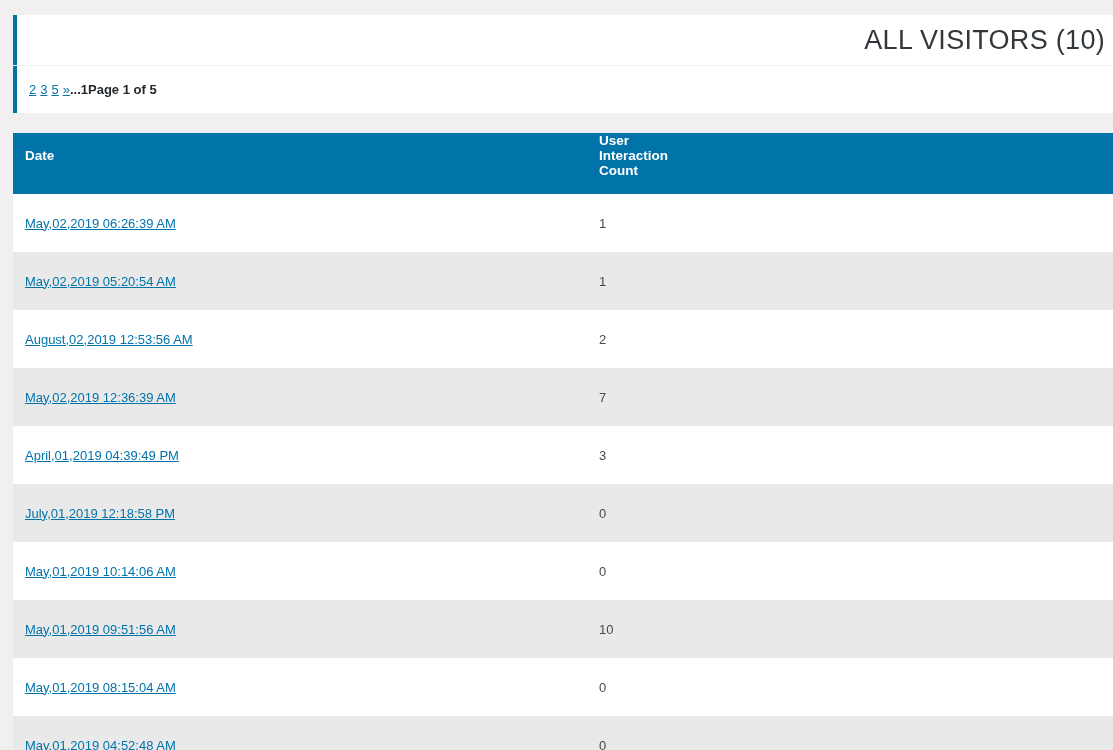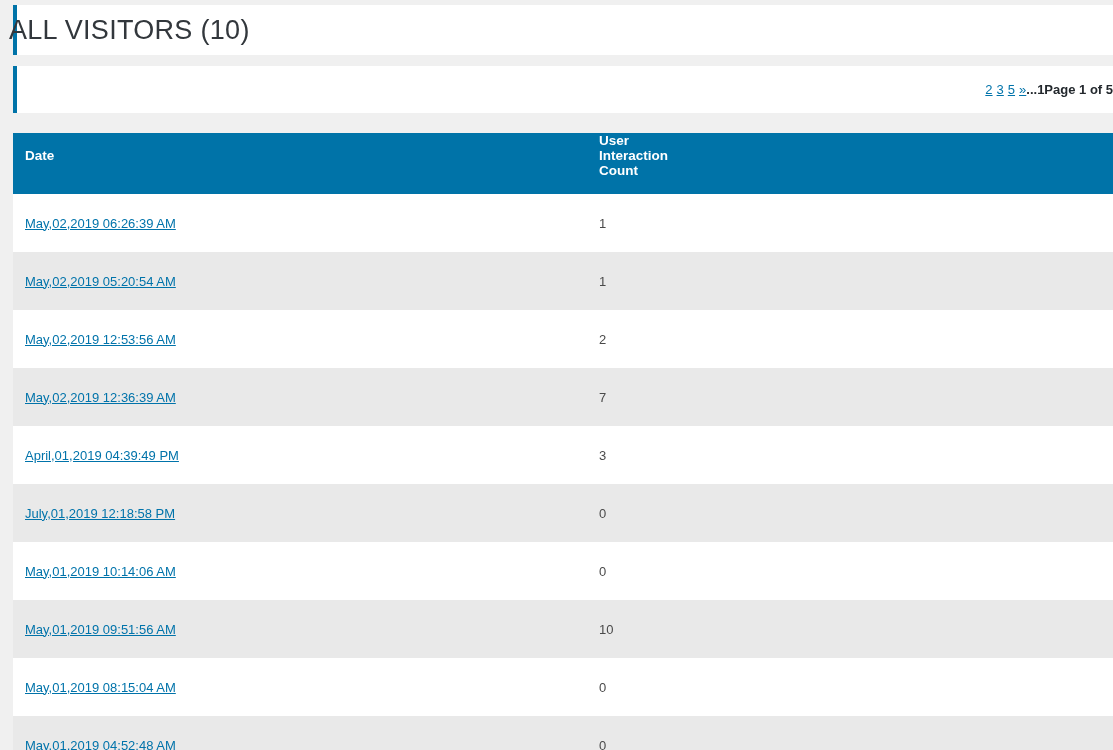--- a/index.html
+++ b/index.html
@@ -25,47 +25,46 @@
   
   .panel {
     background: #ffffff;
     border-left: 4px solid #0073a8;
     margin-left: 13px;
     width: 1100px;
   }
 
   .title-panel {
     position: absolute;
-    top: 5px;
+    top: 15px;
     left: 0;
     height: 50px;
     display: flex;
     align-items: center;
-    justify-content: flex-start;
+    justify-content: flex-end;
   }
 
   .page-title {
     font-size: 27px;
     font-weight: 400;
     color: #32373c;
     letter-spacing: 0.3px;
     line-height: 1;
     position: relative;
     left: -8px;
   }
 
   
   .pagination-panel {
     position: absolute;
     top: 66px;
     left: 0;
     height: 47px;
     display: flex;
     align-items: center;
-    justify-content: flex-end;
   }
 
   .pagination {
     font-size: 13px;
     color: #23282d;
     padding-left: 12px;
     white-space: nowrap;
     line-height: 1;
   }
 
@@ -174,21 +173,21 @@
             <td class="col-date"><a href="#" class="date-link">May,02,2019 06:26:39 AM</a></td>
             <td class="col-count cell-text">1</td>
             <td class="col-sid cell-text">mpqfadx6r9a</td>
           </tr>
           <tr>
             <td class="col-date"><a href="#" class="date-link">May,02,2019 05:20:54 AM</a></td>
             <td class="col-count cell-text">1</td>
             <td class="col-sid cell-text">d8z3fvv7jv8</td>
           </tr>
           <tr>
-            <td class="col-date"><a href="#" class="date-link">May,02,2019 12:53:56 AM</a></td>
+            <td class="col-date"><a href="#" class="date-link">August,02,2019 12:53:56 AM</a></td>
             <td class="col-count cell-text">2</td>
             <td class="col-sid cell-text">5l0omsve4hg</td>
           </tr>
           <tr>
             <td class="col-date"><a href="#" class="date-link">May,02,2019 12:36:39 AM</a></td>
             <td class="col-count cell-text">7</td>
             <td class="col-sid cell-text">00wrcu9zsbsxp</td>
           </tr>
           <tr>
             <td class="col-date"><a href="#" class="date-link">April,01,2019 04:39:49 PM</a></td>

